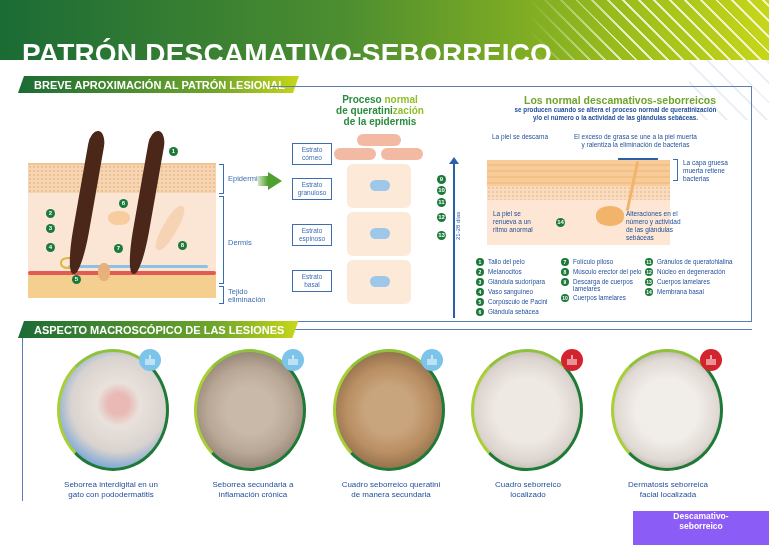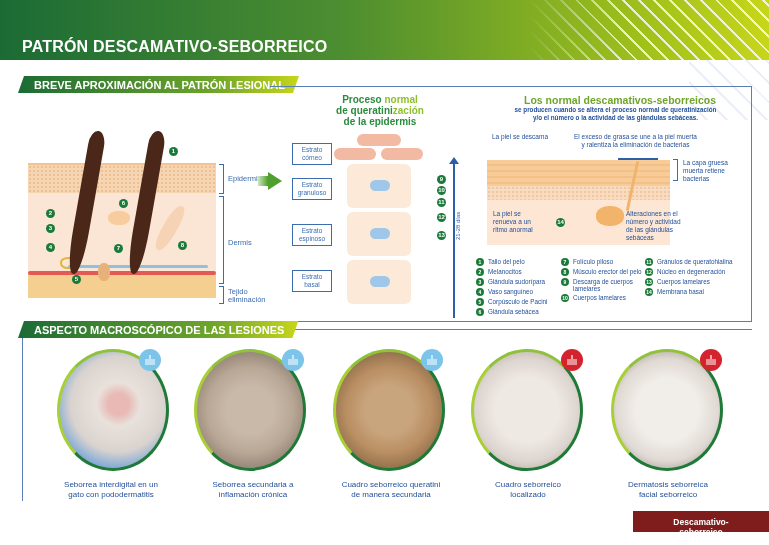--- a/index.html
+++ b/index.html
@@ -1,19 +1,19 @@
 <!DOCTYPE html>
 <html><head>
 <meta charset="utf-8">
 <style>
   *{box-sizing:border-box;margin:0;padding:0;}
   body{width:769px;height:545px;background:#fff;font-family:"Liberation Sans",sans-serif;position:relative;overflow:hidden;color:#1f4e9a;}
   .header{position:absolute;left:0;top:0;width:769px;height:60px;background:linear-gradient(90deg,#1b6b35 0%,#4d8e30 45%,#a3c21a 85%,#c7d61a 100%);overflow:hidden;}
   .header .stripes{position:absolute;right:0;top:0;width:240px;height:60px;background:repeating-linear-gradient(45deg,transparent 0 9px,rgba(255,255,255,.85) 9px 11px);opacity:.9;-webkit-mask:linear-gradient(90deg,transparent,#000 40%);mask:linear-gradient(90deg,transparent,#000 40%);}
-  .header h1{position:absolute;left:22px;top:38px;font-size:16px;font-weight:bold;color:#fff;letter-spacing:.2px;}
+  .header h1{position:absolute;left:22px;top:38px;font-size:28px;font-weight:bold;color:#fff;letter-spacing:.2px;}
   .wm{position:absolute;right:0;top:60px;width:80px;height:60px;background:repeating-linear-gradient(45deg,transparent 0 12px,rgba(200,210,230,.35) 12px 14px);}
   .section-tag{position:absolute;height:17px;background:linear-gradient(90deg,#1b6b35,#6fa52a 70%,#c7d61a);color:#fff;font-weight:bold;font-size:11px;padding:3px 14px 0 16px;clip-path:polygon(6px 0,100% 0,calc(100% - 6px) 100%,0 100%);white-space:nowrap;}
   .frame1{position:absolute;left:285px;top:86px;width:467px;height:236px;border-top:1px solid #5a7fb5;border-right:1px solid #5a7fb5;border-bottom:1px solid #5a7fb5;}
   .frame2{position:absolute;left:22px;top:336px;width:1px;height:165px;background:#5a7fb5;}
   .frame2h{position:absolute;left:295px;top:329px;width:457px;height:1px;background:#5a7fb5;}
   
   .skin{position:absolute;left:28px;top:163px;width:188px;height:135px;}
   .epi{position:absolute;left:0;top:0;width:188px;height:30px;background:#f6d6b2;background-image:radial-gradient(#eebf95 1px,transparent 1px);background-size:4px 4px;border-top:2px solid #f2c48f;}
   .derm{position:absolute;left:0;top:30px;width:188px;height:80px;background:#fbe6d5;}
   .sub{position:absolute;left:0;top:110px;width:188px;height:25px;background:#f5cf8f;}
@@ -45,21 +45,21 @@
   .sb-layer3{position:absolute;left:0;top:40px;width:183px;height:45px;background:#fde6d3;}
   .note{position:absolute;font-size:6.5px;color:#1f4e9a;line-height:8px;}
   
   .legend{position:absolute;top:258px;font-size:6.3px;color:#1f4e9a;}
   .legend .row{display:flex;align-items:flex-start;margin-bottom:2px;line-height:7px;}
   .legend .b{flex:0 0 8px;width:8px;height:8px;border-radius:50%;background:#1b7a3a;color:#fff;font-size:5px;line-height:8px;text-align:center;margin-right:4px;font-weight:bold;}
   
   .photo{position:absolute;top:349px;width:112px;height:122px;border-radius:50%;border:3px solid;border-color:#8fc13b #1e7a36 #1e7a36 #a8cf35;overflow:hidden;}
   .badge{position:absolute;width:22px;height:22px;border-radius:50%;display:flex;align-items:center;justify-content:center;}
   .caption{position:absolute;top:480px;width:130px;text-align:center;font-size:8px;color:#1f4e9a;line-height:10px;}
-  .footer-tab{position:absolute;left:633px;top:511px;width:136px;height:21px;background:#7f1d1d;color:#fff;font-weight:bold;font-size:8.5px;text-align:center;padding-top:6px;line-height:10px;}
+  .footer-tab{position:absolute;left:633px;top:511px;width:136px;height:34px;background:#8b5cf6;color:#fff;font-weight:bold;font-size:8.5px;text-align:center;line-height:10px;}
 </style>
 </head>
 <body>
 
 <div class="header">
   <div class="stripes"></div>
   <h1>PATRÓN DESCAMATIVO-SEBORREICO</h1>
 </div>
 <div class="wm"></div>
 
@@ -245,15 +245,15 @@
     </svg>
   </div>
 <div class="caption" style="left:463px;"><span>Cuadro seborreico</span><br><span>localizado</span></div>
 
 <div class="photo" style="left:611px;background:radial-gradient(circle at 50% 50%,#f1ede9 0 40%,#e0d9d3 65%,#a79d96 85%);"></div>
 <div class="badge" style="left:700px;top:349px;background:#d3232e;">
     <svg width="12" height="12" viewBox="0 0 12 12">
       <path d="M1 6h10M1 8h10M1 10h10M6 1v4" stroke="#fff" stroke-width="1.2" fill="none"></path>
     </svg>
   </div>
-<div class="caption" style="left:603px;"><span>Dermatosis seborreica</span><br><span>facial seborreico</span></div>
+<div class="caption" style="left:603px;"><span>Dermatosis seborreica</span><br><span>facial localizada</span></div>
 
 <div class="footer-tab"><span>Descamativo-</span><br><span>seborreico</span></div>
 
 </body></html>

